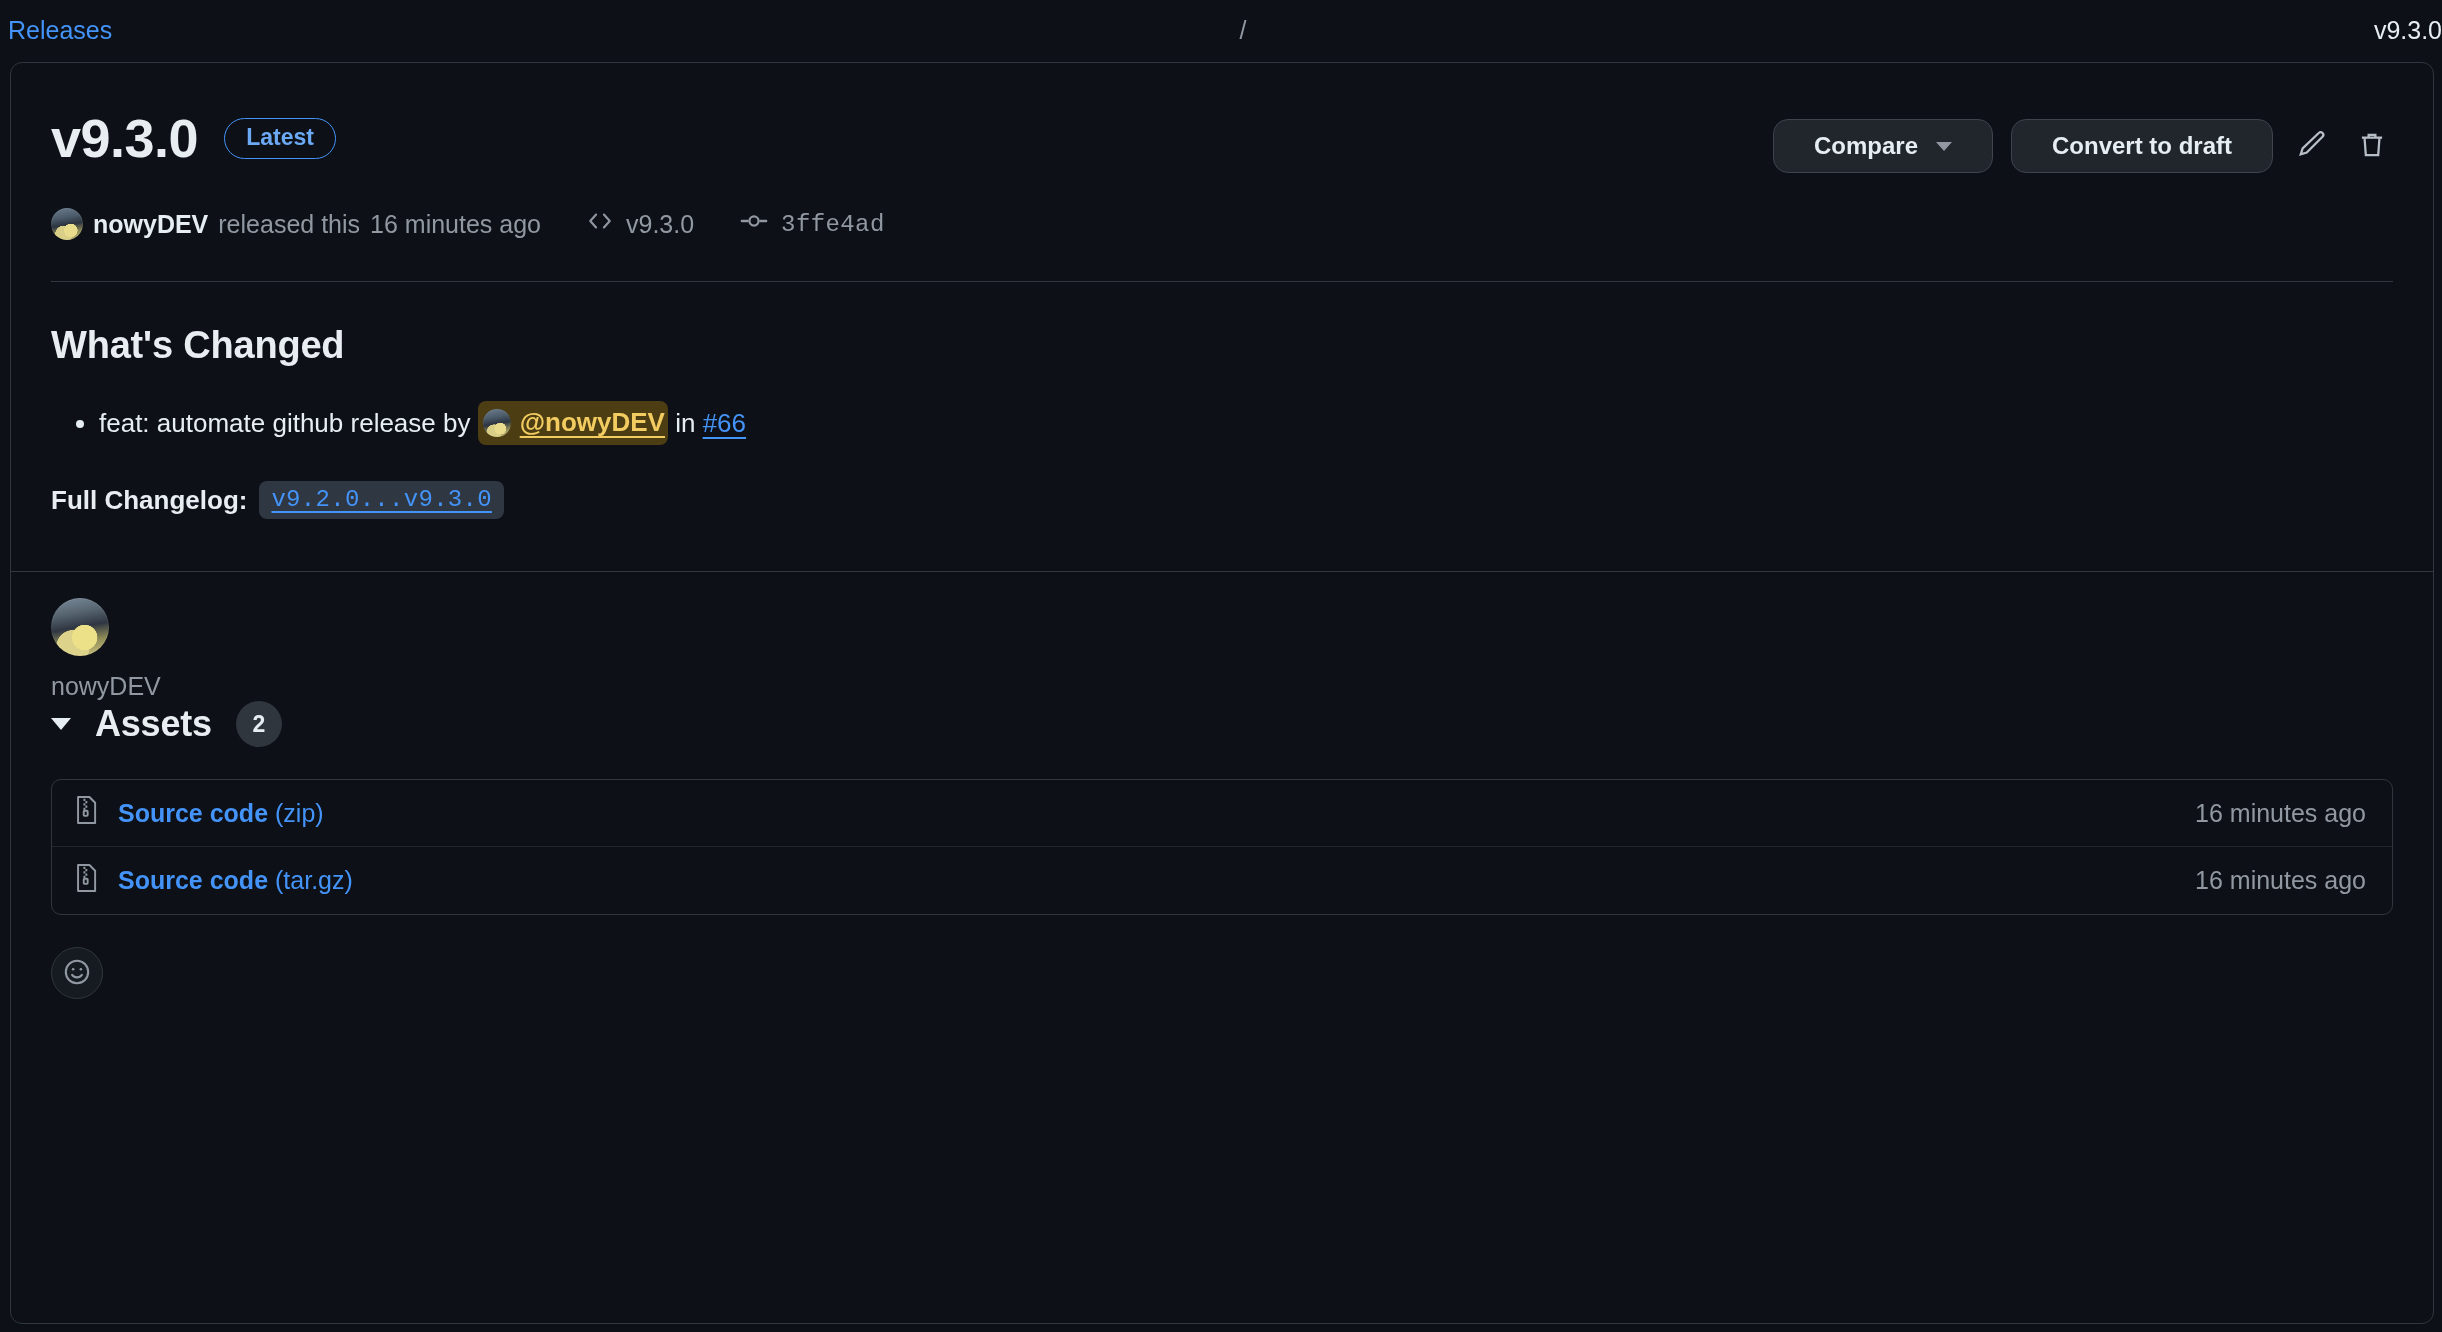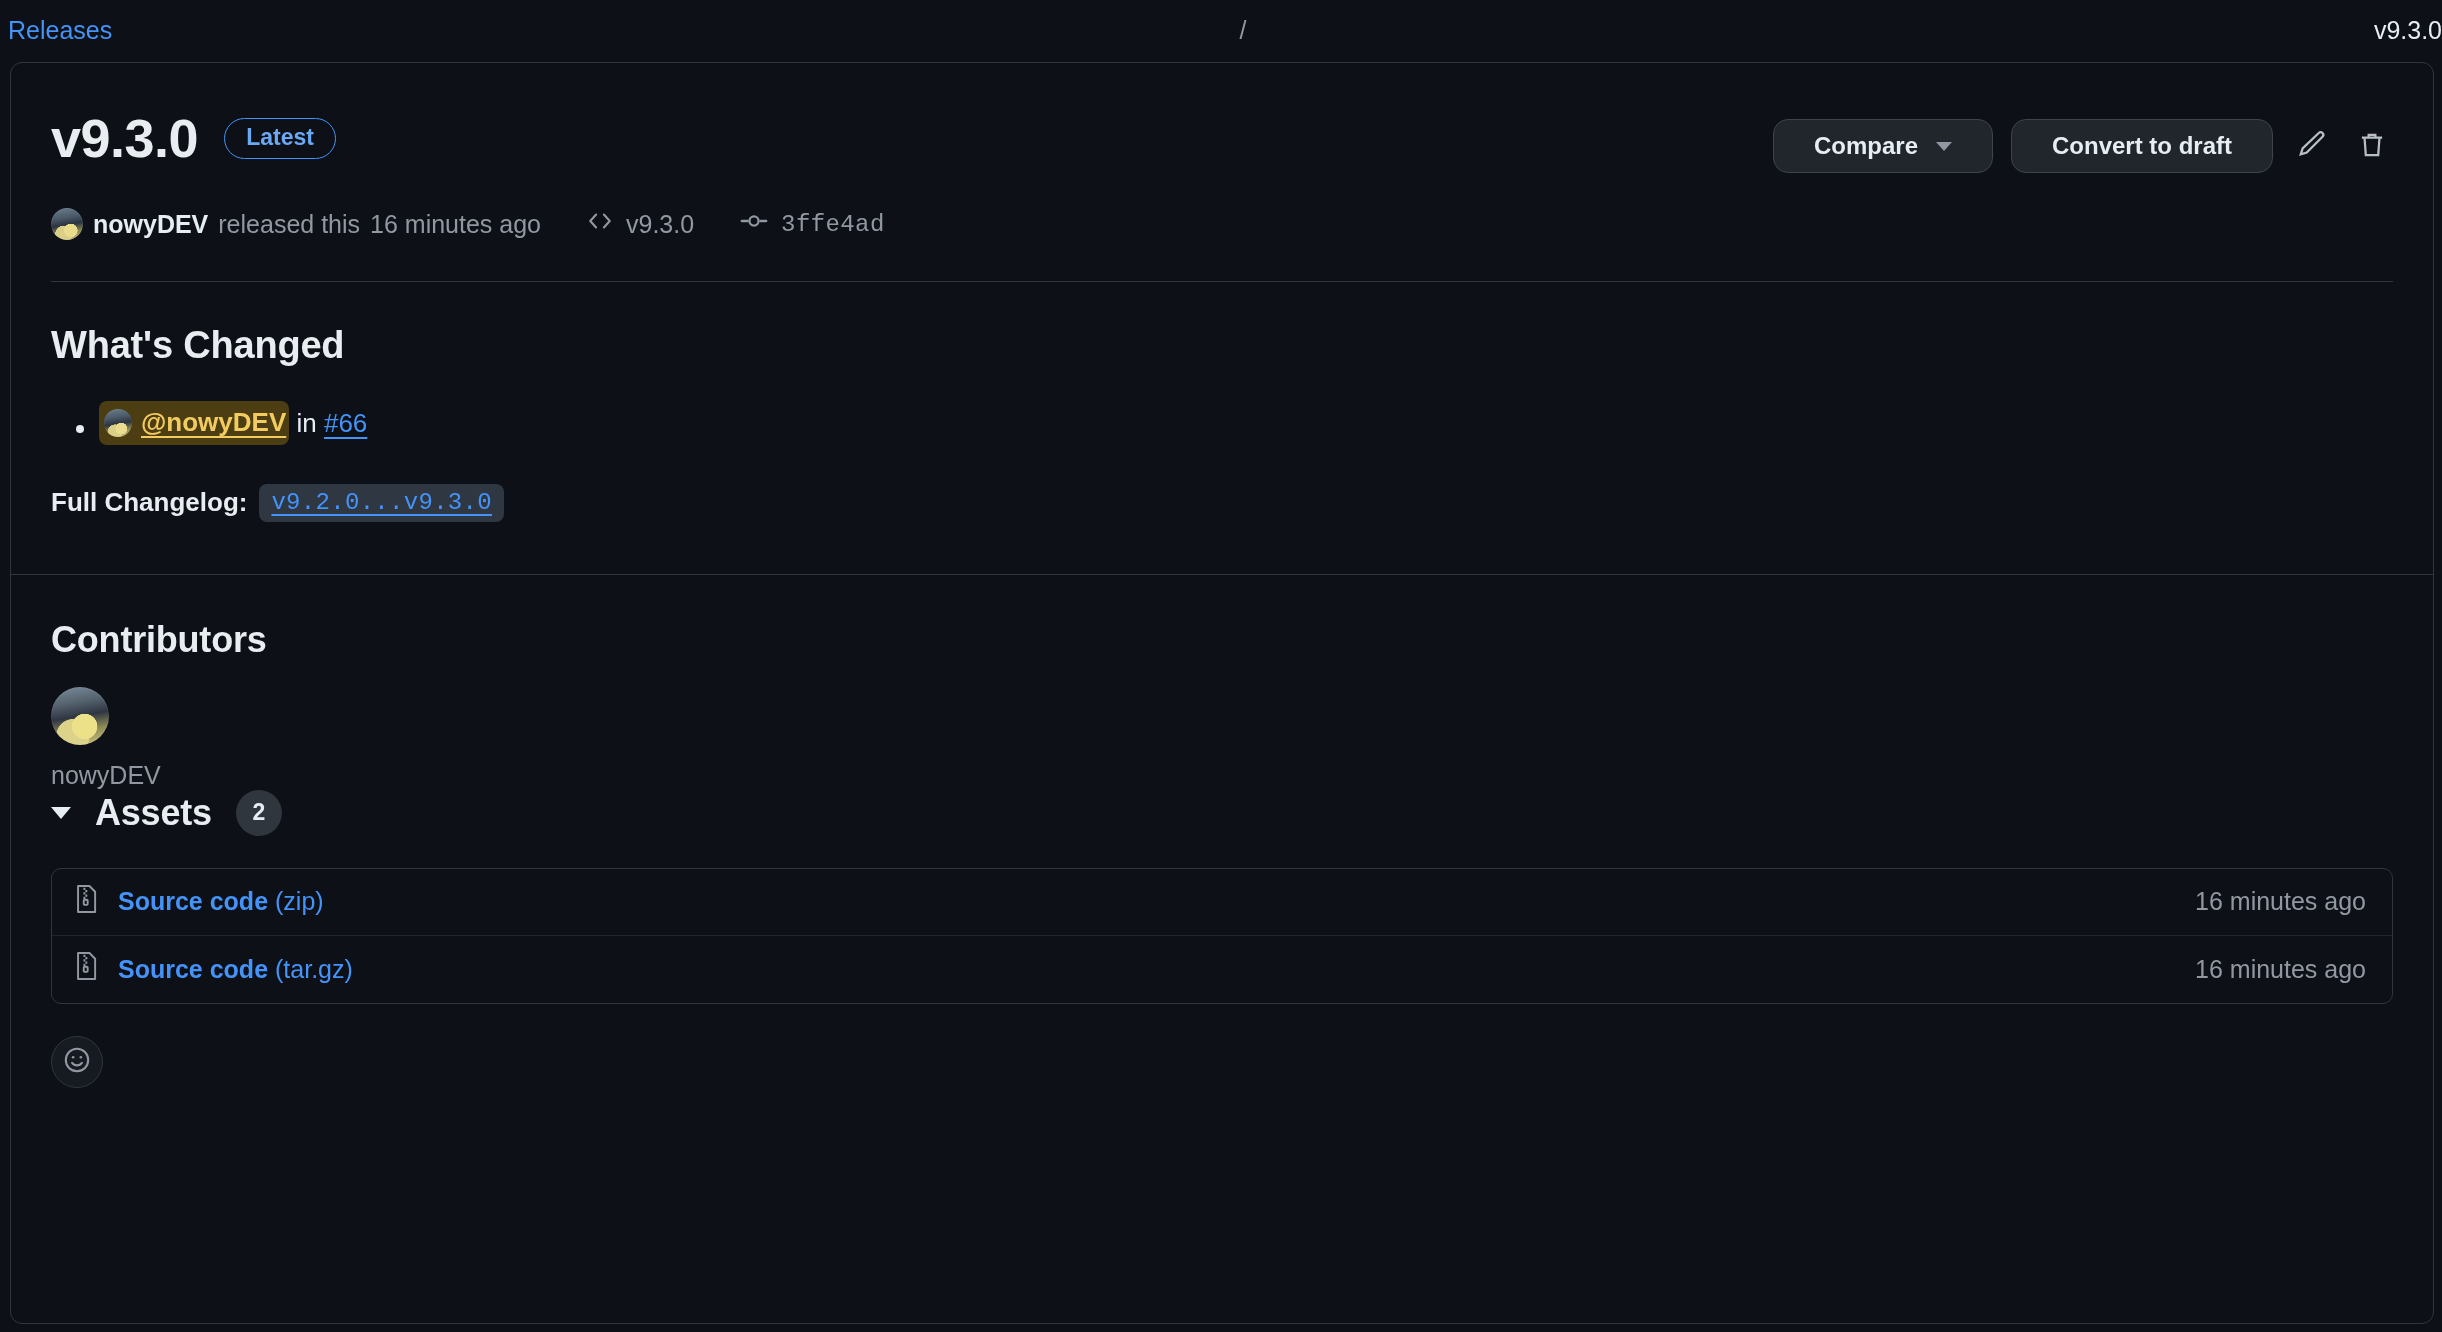--- a/index.html
+++ b/index.html
@@ -444,38 +444,38 @@
       </span>
     </div>
 
     <hr class="divider">
 
     <h2 class="section-title">What's Changed</h2>
 
     <ul class="changes">
       <li>
         <span class="li-inner">
+          <span class="txt">feat: automate github release by </span>
           <span class="mention">
             <span class="avatar"></span>
             <span>@nowyDEV</span>
           </span>
           <span class="txt"> in </span>
           <span class="pr-link">#66</span>
         </span>
       </li>
     </ul>
 
     <div class="changelog-row">
       <span class="changelog-label">Full Changelog:</span>
       <span class="code-link">v9.2.0...v9.3.0</span>
     </div>
 
     <hr class="divider2">
 
-    <h3 class="contrib-title">Contributors</h3>
     <div class="contrib-list">
       <div class="contrib">
         <span class="avatar-lg"></span>
         <span class="contrib-name">nowyDEV</span>
       </div>
     </div>
 
     <div class="assets-header">
       <span class="tri"></span>
       <span class="assets-label">Assets</span>

